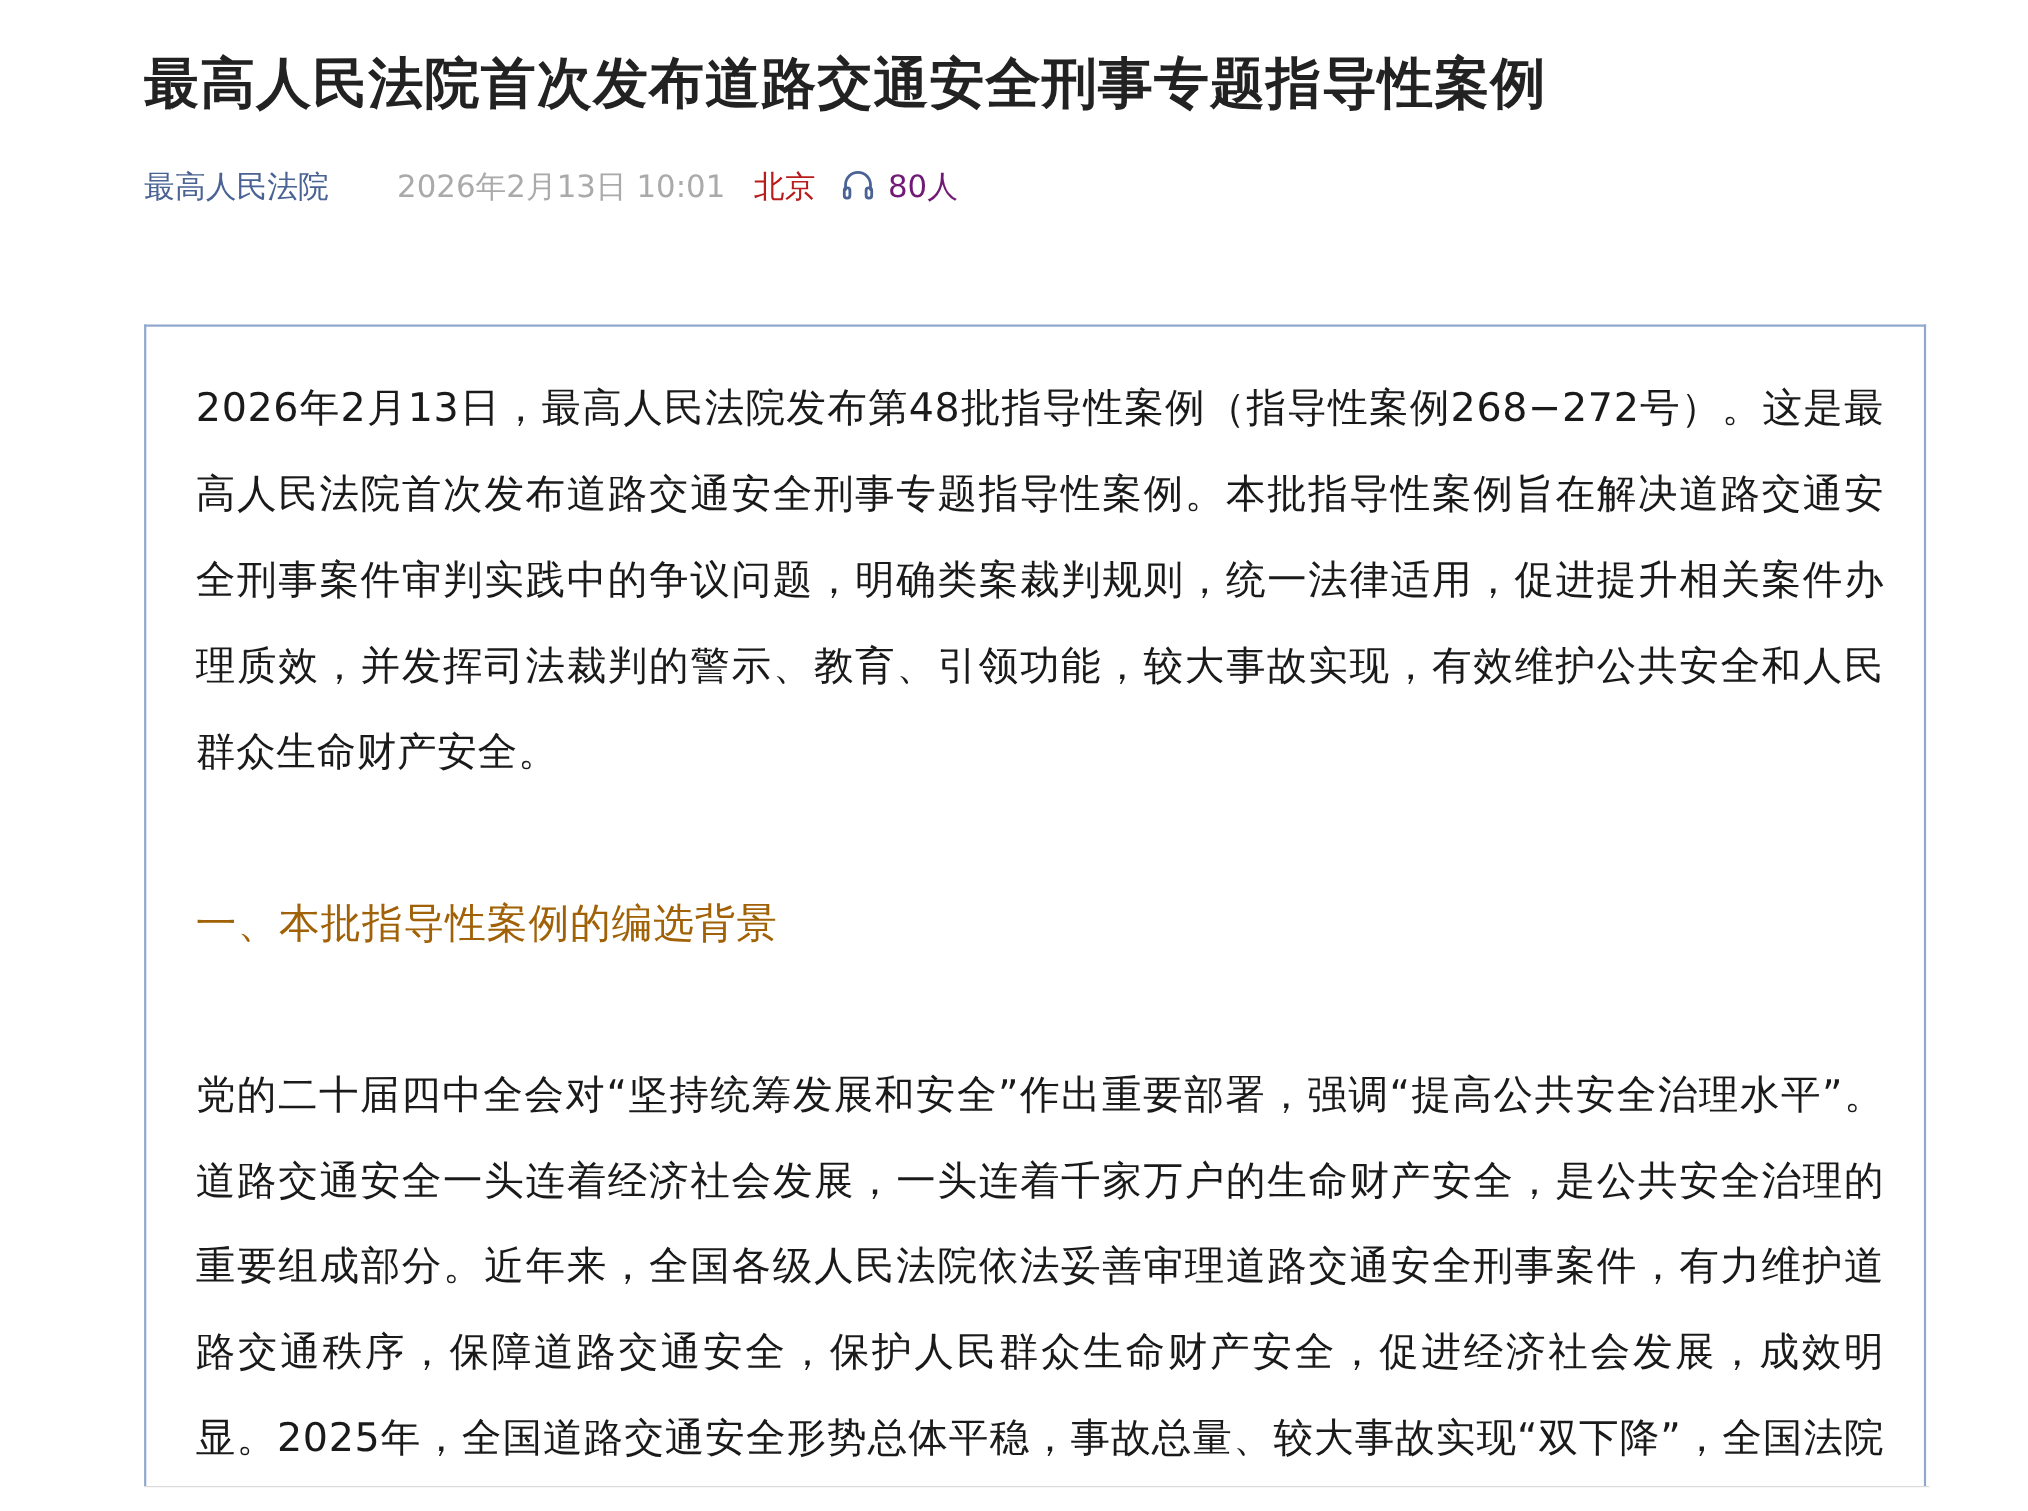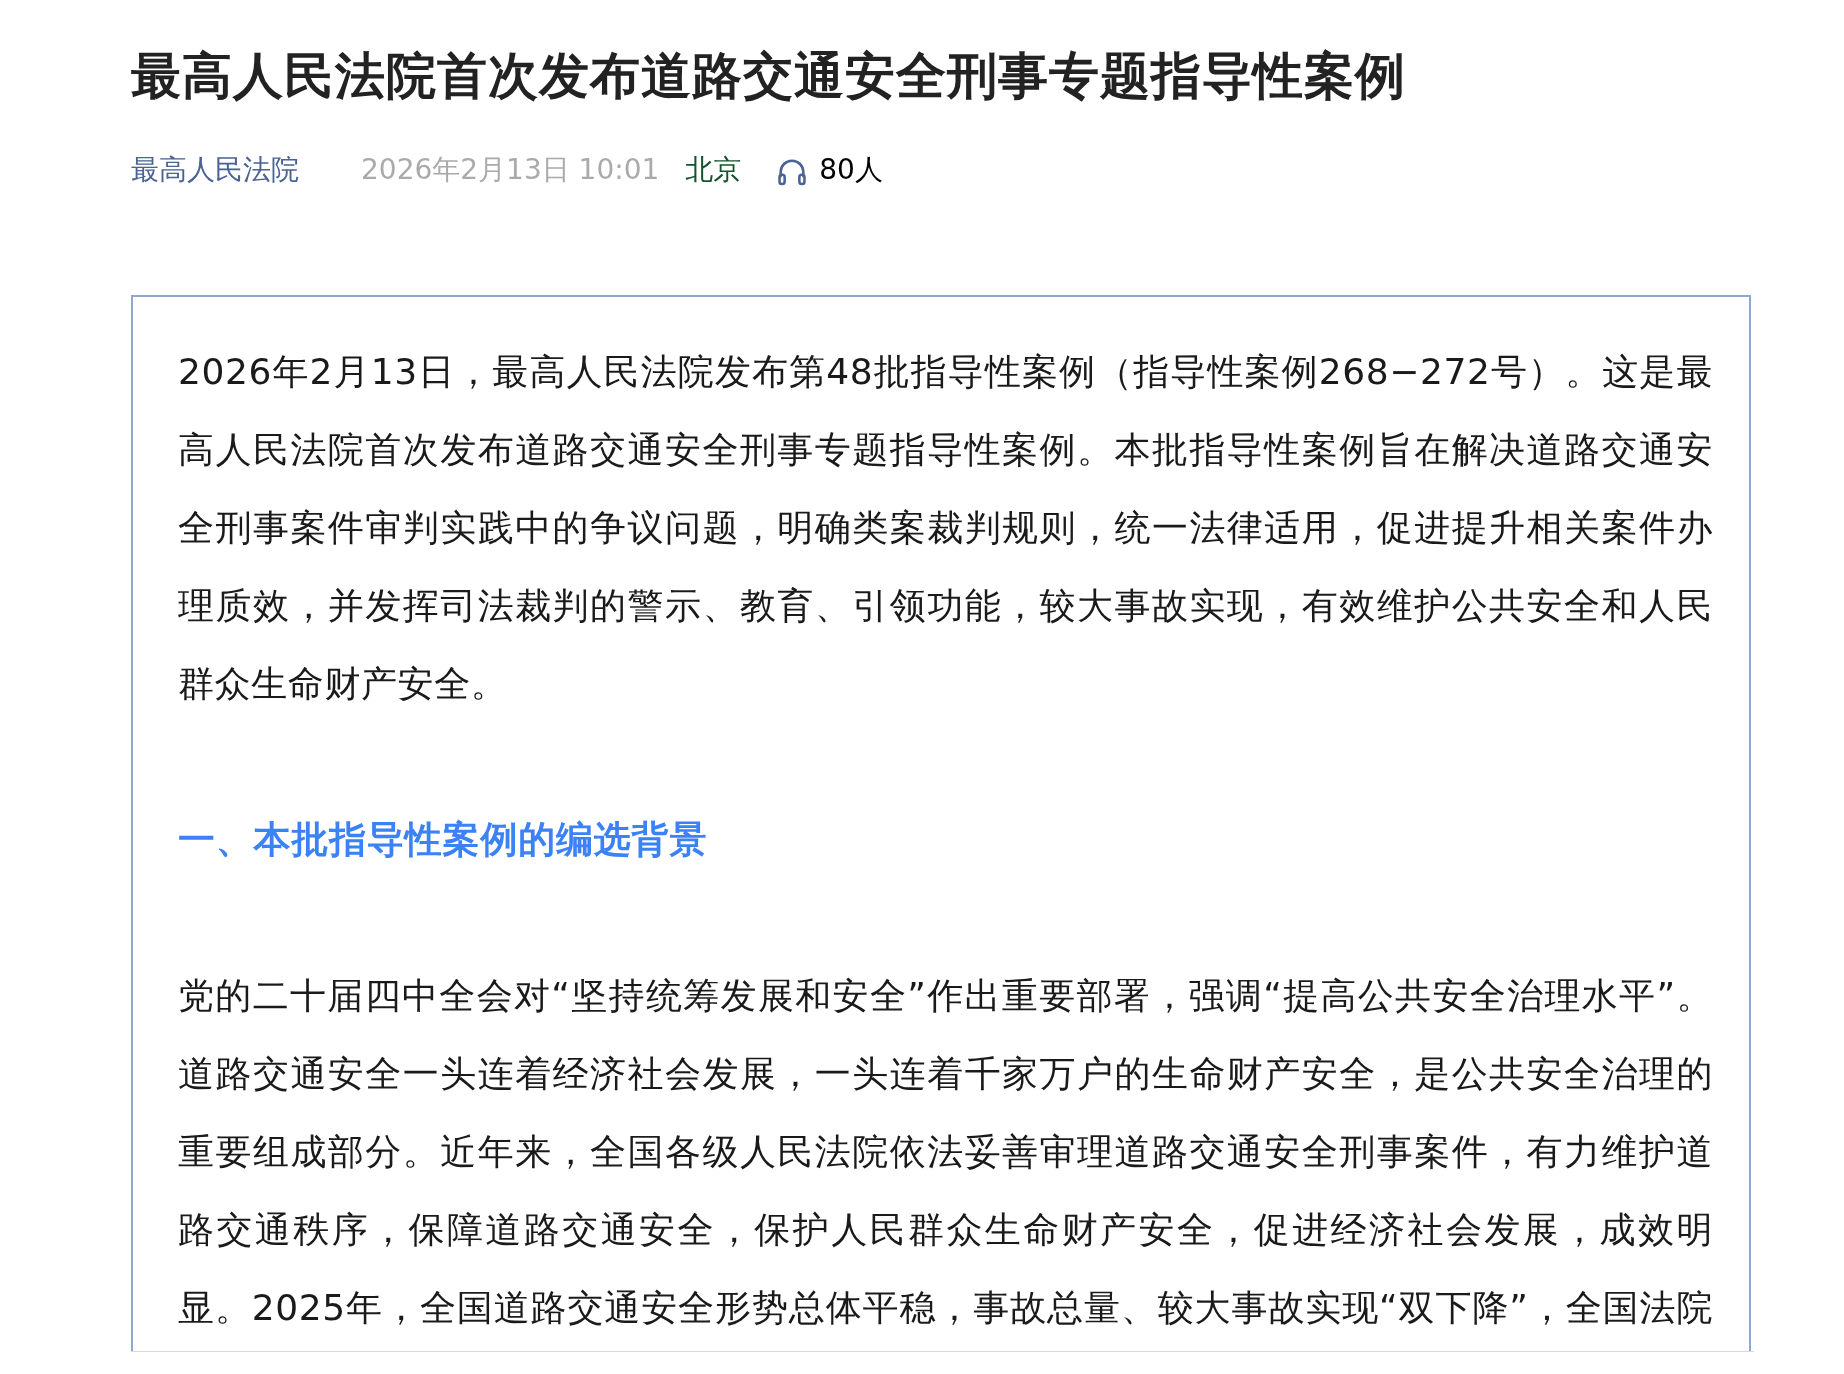--- a/index.html
+++ b/index.html
@@ -39,27 +39,27 @@
   .meta-author {
     color: #4a6394;
     margin-right: 26px;
   }
   .meta-date {
     color: #aaaaaa;
     margin-right: 26px;
     margin-left: 36px;
   }
   .meta-location {
-    color: #14532d;
-    margin-right: 34px;
+    color: #b91c1c;
+    margin-right: 22px;
   }
   .meta-listeners {
     display: flex;
-    align-items: flex-end;
-    color: #000000;
+    align-items: flex-start;
+    color: #701a75;
   }
   .headphone-icon {
     width: 34px;
     height: 34px;
     margin-right: 10px;
     display: inline-block;
   }
   .viewport {
     position: absolute;
     left: 0;
@@ -92,22 +92,22 @@
     font-size: 36px;
     line-height: 78px;
     color: #1a1a1a;
     letter-spacing: 0.6px;
     text-align: justify;
   }
   .section-heading {
     margin: 0;
     font-size: 37px;
     line-height: 78px;
-    font-weight: bold;
-    color: #3b82f6;
+    font-weight: normal;
+    color: #a16207;
     letter-spacing: 0.8px;
   }
   .p1 { margin-bottom: 78px; }
   .h1 { margin-bottom: 78px; }
 </style>
 </head>
 <body>
 
 <div class="viewport">
 

